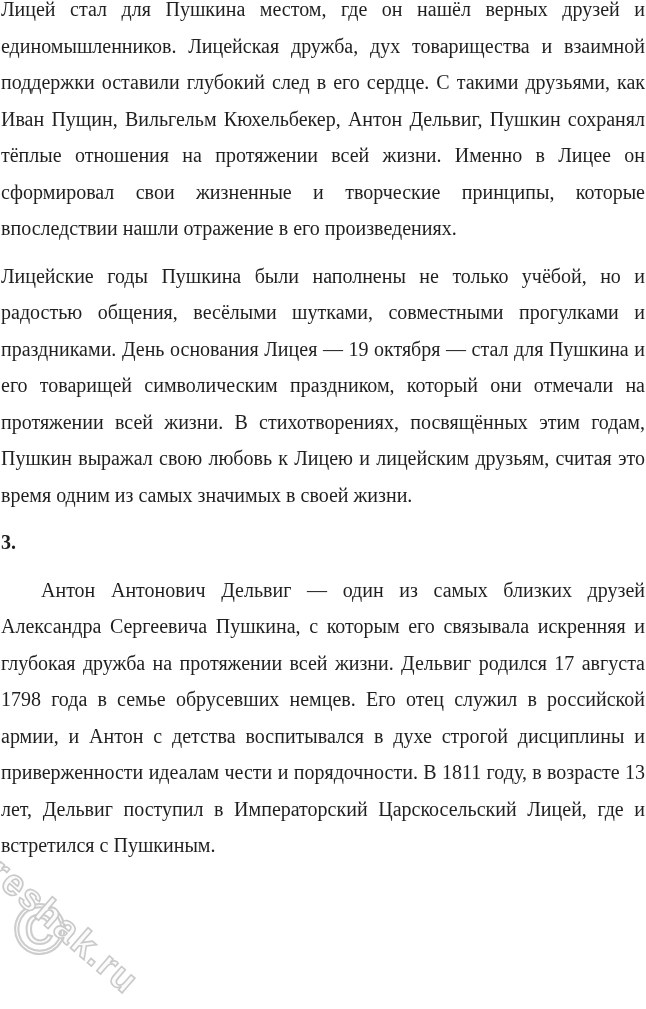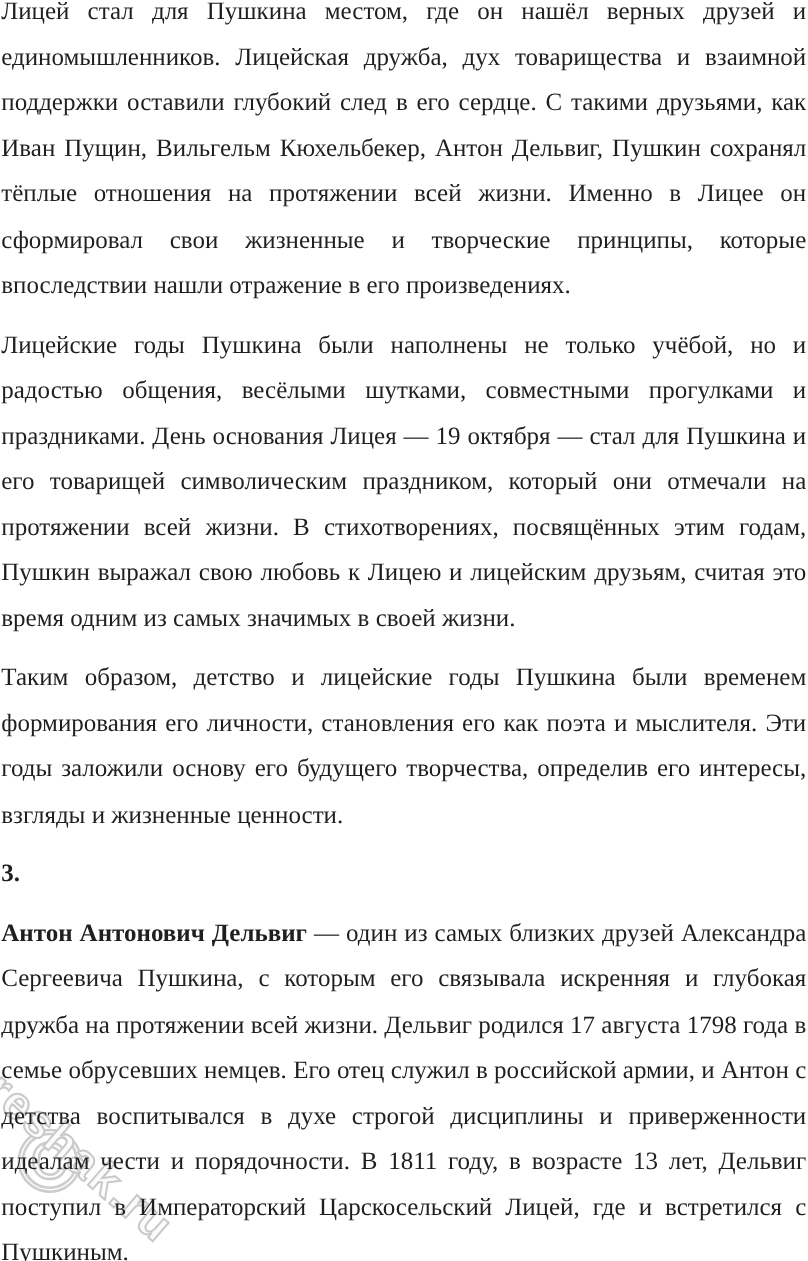--- a/index.html
+++ b/index.html
@@ -33,21 +33,22 @@
     z-index: 1;
   }
   .content p {
     margin: 0 0 11px 0;
   }
   .section-number {
     font-weight: bold;
     text-align: left;
   }
   .bold-lead {
-    font-weight: bold;
+    font-weight: normal;
+    padding-left: 40px;
   }
   
   .watermark {
     position: absolute;
     z-index: 0;
     font-family: "Liberation Sans", sans-serif;
     user-select: none;
   }
   .wm-text {
     position: absolute;
@@ -81,20 +82,19 @@
   <div class="watermark">
     <span class="wm-copy">©</span>
     <span class="wm-text">reshak.ru</span>
   </div>
 
   <div class="content">
     <p>Лицей стал для Пушкина местом, где он нашёл верных друзей и единомышленников. Лицейская дружба, дух товарищества и взаимной поддержки оставили глубокий след в его сердце. С такими друзьями, как Иван Пущин, Вильгельм Кюхельбекер, Антон Дельвиг, Пушкин сохранял тёплые отношения на протяжении всей жизни. Именно в Лицее он сформировал свои жизненные и творческие принципы, которые впоследствии нашли отражение в его произведениях.</p>
 
     <p>Лицейские годы Пушкина были наполнены не только учёбой, но и радостью общения, весёлыми шутками, совместными прогулками и праздниками. День основания Лицея — 19 октября — стал для Пушкина и его товарищей символическим праздником, который они отмечали на протяжении всей жизни. В стихотворениях, посвящённых этим годам, Пушкин выражал свою любовь к Лицею и лицейским друзьям, считая это время одним из самых значимых в своей жизни.</p>
 
-    <p>Таким образом, детство и лицейские годы Пушкина были временем формирования его личности, становления его как поэта и мыслителя. Эти годы заложили основу его будущего творчества, определив его интересы, взгляды и жизненные ценности.</p>
 
     <p class="section-number">3.</p>
 
     <p><span class="bold-lead">Антон Антонович Дельвиг</span><span> — один из самых близких друзей Александра Сергеевича Пушкина, с которым его связывала искренняя и глубокая дружба на протяжении всей жизни. Дельвиг родился 17 августа 1798 года в семье обрусевших немцев. Его отец служил в российской армии, и Антон с детства воспитывался в духе строгой дисциплины и приверженности идеалам чести и порядочности. В 1811 году, в возрасте 13 лет, Дельвиг поступил в Императорский Царскосельский Лицей, где и встретился с Пушкиным.</span></p>
   </div>
 
 </div>
 
 </body></html>

